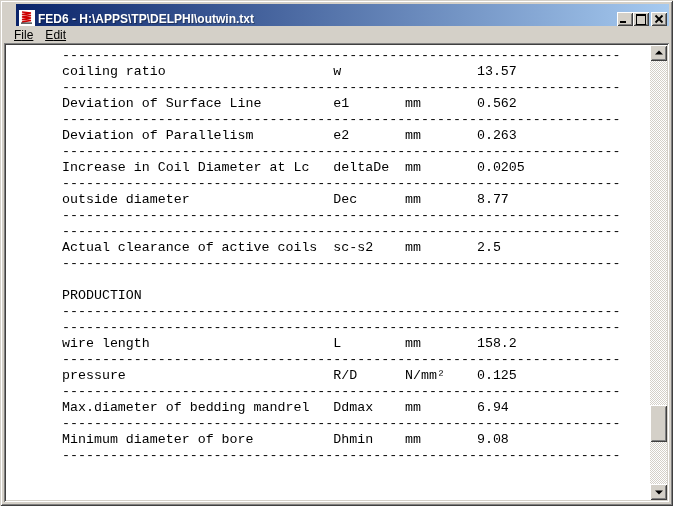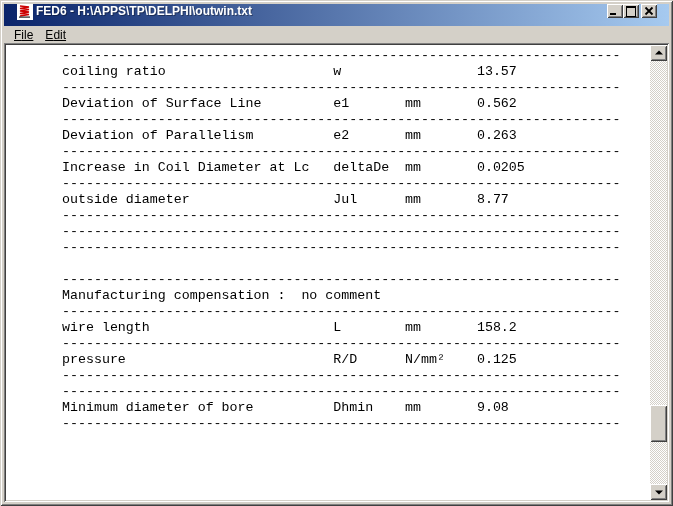--- a/index.html
+++ b/index.html
@@ -5,23 +5,23 @@
   html,body{margin:0;padding:0;background:#3a6ea5;}
   body{width:673px;height:506px;overflow:hidden;position:relative;
        font-family:"Liberation Sans",sans-serif;-webkit-font-smoothing:none;}
 
   
   .window{position:absolute;inset:0;background:#d4d0c8;
     box-shadow:inset 1px 1px 0 #d4d0c8, inset -1px -1px 0 #404040,
                inset 2px 2px 0 #ffffff, inset -2px -2px 0 #808080;}
 
   
-  .titlebar{position:absolute;left:4px;top:4px;right:4px;height:22px;
+  .titlebar{position:absolute;left:16px;top:4px;right:4px;height:22px;
     background:linear-gradient(to right,#0a246a,#a6caf0);
-    display:flex;align-items:flex-start;padding:0 12px;}
+    display:flex;align-items:flex-end;padding:0 2px;}
   .app-icon{width:16px;height:16px;margin:0 3px 0 1px;flex:0 0 auto;}
   .title-text{color:#ffffff;font-weight:bold;font-size:12px;
     letter-spacing:0px;white-space:nowrap;overflow:hidden;flex:1 1 auto;
     text-shadow:1px 1px 0 rgba(0,0,0,0.35);}
   .win-controls{display:flex;align-items:center;flex:0 0 auto;}
   .win-btn{width:16px;height:14px;background:#d4d0c8;position:relative;
     box-shadow:inset 1px 1px 0 #ffffff, inset -1px -1px 0 #404040,
                inset 2px 2px 0 #d4d0c8, inset -2px -2px 0 #808080;
     margin-left:0;}
   .win-btn.close{margin-left:2px;}
@@ -105,32 +105,34 @@
     <div class="text-area">
         <div class="line">----------------------------------------------------------------------</div>
         <div class="line">coiling ratio                     w                 13.57</div>
         <div class="line">----------------------------------------------------------------------</div>
         <div class="line">Deviation of Surface Line         e1       mm       0.562</div>
         <div class="line">----------------------------------------------------------------------</div>
         <div class="line">Deviation of Parallelism          e2       mm       0.263</div>
         <div class="line">----------------------------------------------------------------------</div>
         <div class="line">Increase in Coil Diameter at Lc   deltaDe  mm       0.0205</div>
         <div class="line">----------------------------------------------------------------------</div>
-        <div class="line">outside diameter                  Jul      mm       8.77</div>
+        <div class="line">outside diameter                  Dec      mm       8.77</div>
         <div class="line">----------------------------------------------------------------------</div>
         <div class="line">----------------------------------------------------------------------</div>
+        <div class="line">Actual clearance of active coils  sc-s2    mm       2.5</div>
         <div class="line">----------------------------------------------------------------------</div>
         <div class="line">&nbsp;</div>
+        <div class="line">PRODUCTION</div>
         <div class="line">----------------------------------------------------------------------</div>
-        <div class="line">Manufacturing compensation :  no comment</div>
         <div class="line">----------------------------------------------------------------------</div>
         <div class="line">wire length                       L        mm       158.2</div>
         <div class="line">----------------------------------------------------------------------</div>
         <div class="line">pressure                          R/D      N/mm²    0.125</div>
         <div class="line">----------------------------------------------------------------------</div>
+        <div class="line">Max.diameter of bedding mandrel   Ddmax    mm       6.94</div>
         <div class="line">----------------------------------------------------------------------</div>
         <div class="line">Minimum diameter of bore          Dhmin    mm       9.08</div>
         <div class="line">----------------------------------------------------------------------</div>
       </div>
     <div class="v-scrollbar">
       <div class="sb-btn up">
         <span class="arrow up"></span>
       </div>
       <div class="sb-thumb"></div>
       <div class="sb-btn down">

